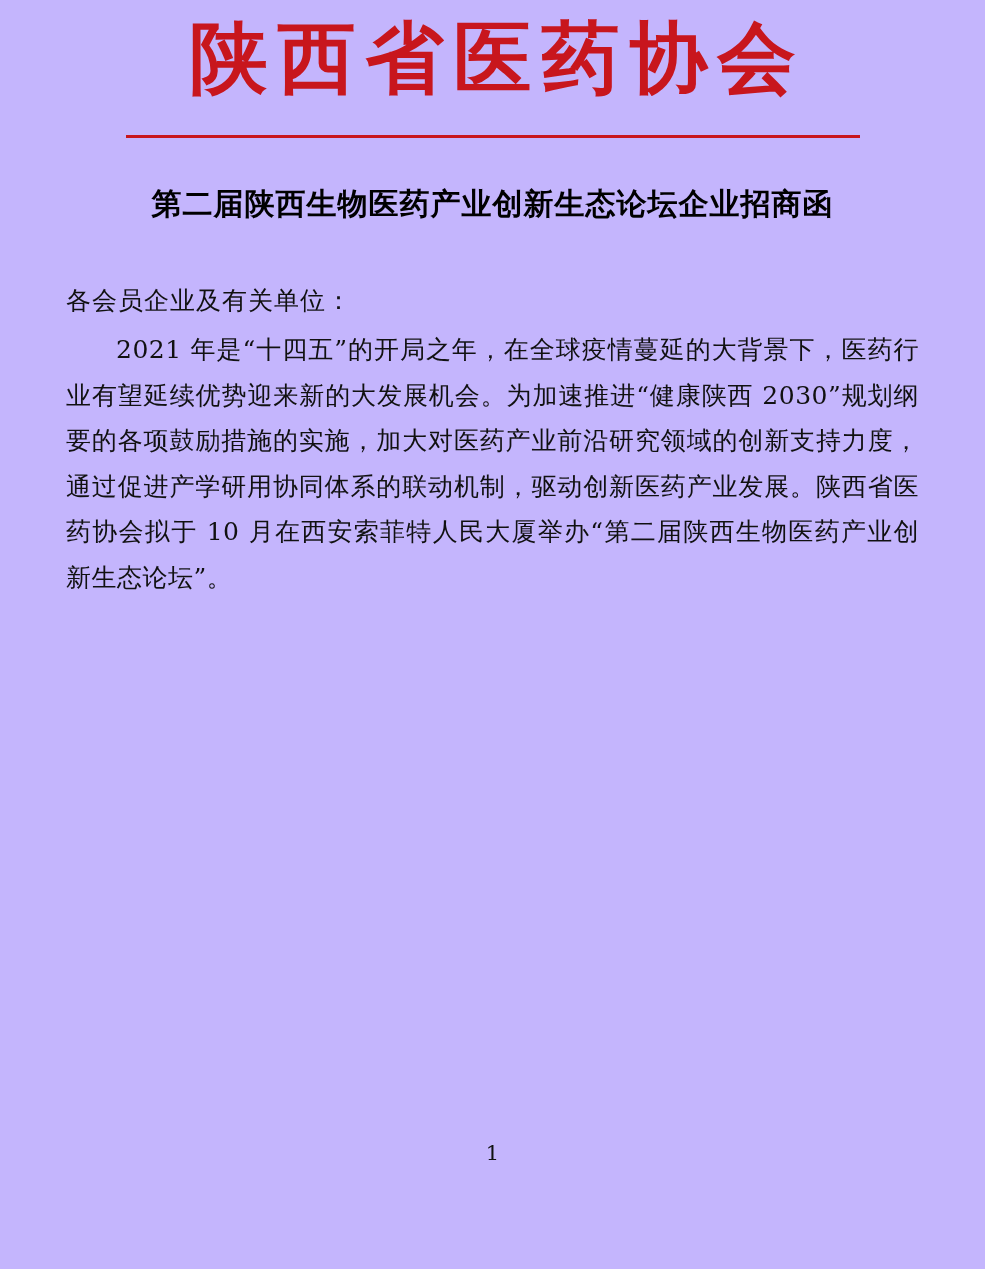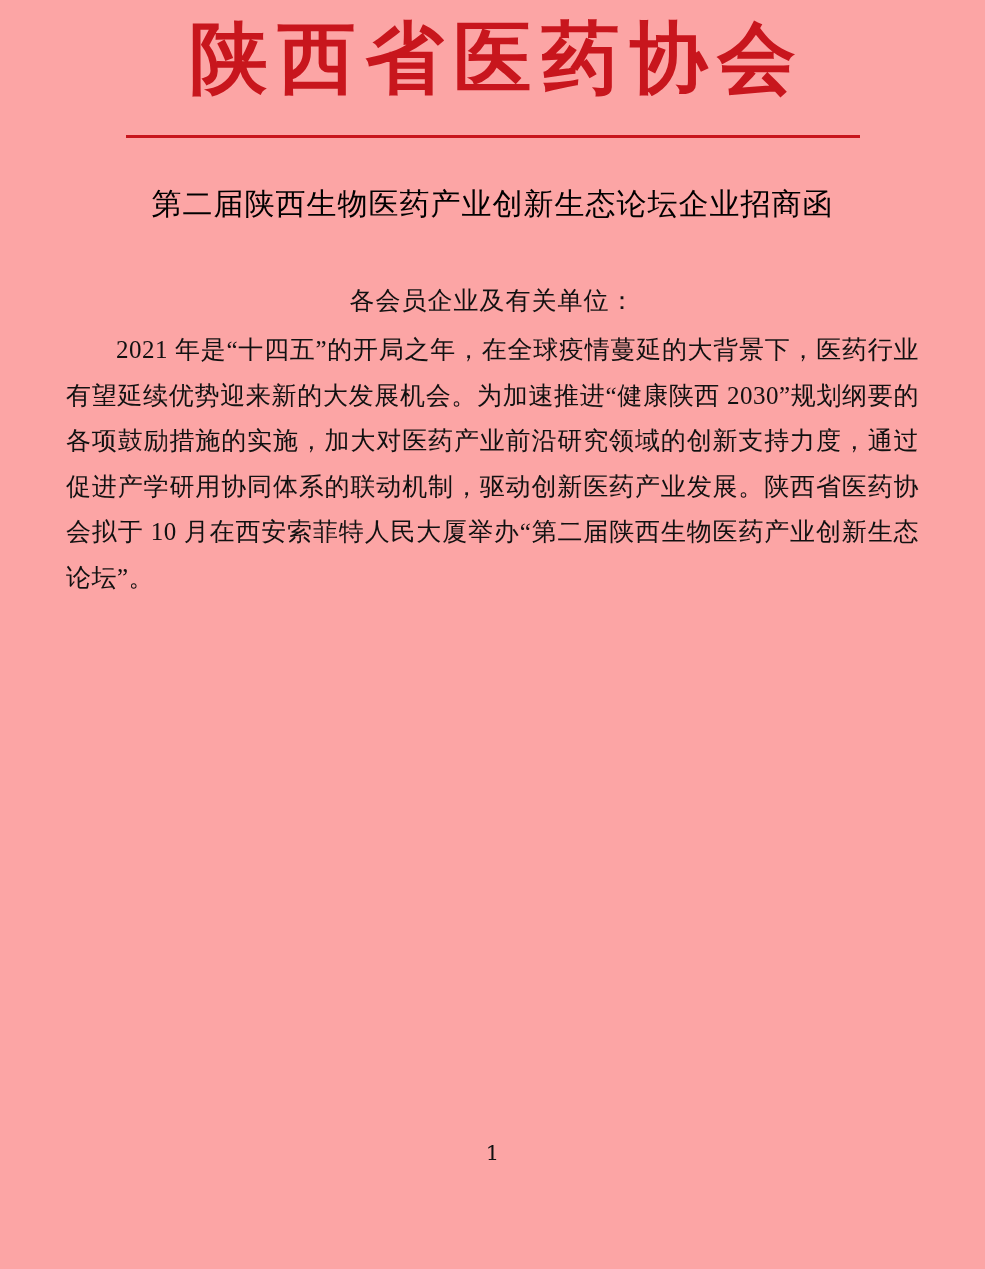--- a/index.html
+++ b/index.html
@@ -12,21 +12,21 @@
     height: 1269px;
     font-family: "DejaVu Serif", "Liberation Serif", serif;
     color: #111111;
     overflow: hidden;
   }
 
   .page {
     position: relative;
     width: 985px;
     height: 1269px;
-    background: #fca5a5;
+    background: #c4b5fd;
     box-sizing: border-box;
     padding: 0 62px;
   }
 
   
   .letterhead {
     text-align: center;
     padding-top: 14px;
   }
   .letterhead-title {
@@ -54,48 +54,46 @@
     width: 734px;
     height: 3px;
     background: #c8161d;
   }
 
   
   .doc-title {
     margin-top: 46px;
     text-align: center;
     font-size: 30px;
-    font-weight: 400;
+    font-weight: 700;
     letter-spacing: 1px;
     color: #000000;
     font-family: "DejaVu Sans", "Liberation Sans", sans-serif;
   }
 
   
   .body-block {
     margin-top: 56px;
     padding: 0 4px;
   }
   .salutation {
     font-size: 25px;
     letter-spacing: 1px;
     line-height: 1.6;
     color: #111;
-    text-align: center;
   }
   .para {
     font-size: 25px;
     line-height: 1.82;
     letter-spacing: 0.5px;
     text-align: justify;
     text-align-last: left;
     text-indent: 2em;
     margin-top: 6px;
     color: #111;
-    font-family: Liberation Serif, serif;
   }
 
   
   .page-number {
     position: absolute;
     left: 0;
     right: 0;
     bottom: 104px;
     text-align: center;
     font-size: 21px;

